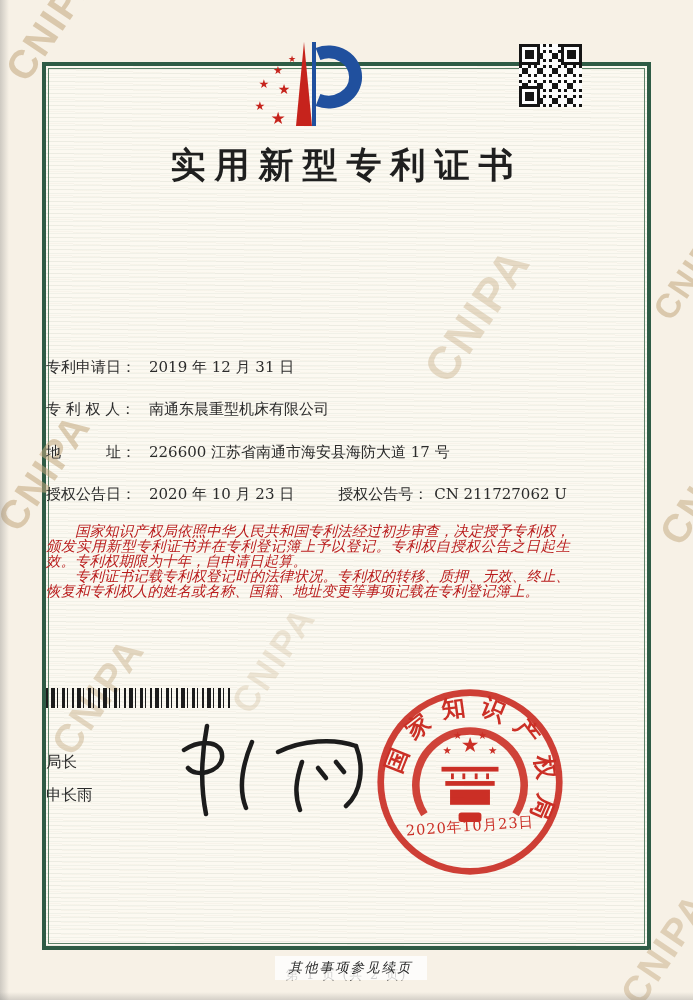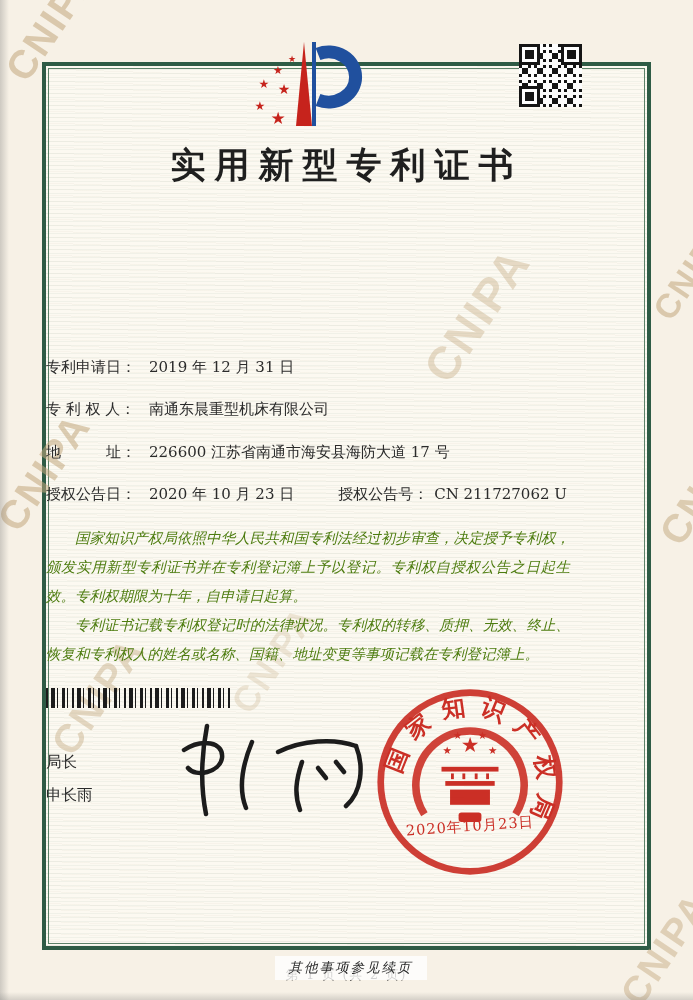--- a/index.html
+++ b/index.html
@@ -44,22 +44,22 @@
   .title{
     position:absolute;left:0;right:0;top:142px;text-align:center;
     font-size:35px;font-weight:bold;letter-spacing:9px;color:#1f1f1f;
   }
   .row{position:absolute;left:46px;right:30px;font-size:15px;white-space:nowrap;}
   .row .lbl{display:inline-block;min-width:97px;}
   .row .val{margin-left:6px;}
   .row .lbl2{margin-left:44px;}
   .paras{
     position:absolute;left:46px;top:524px;width:524px;
-    font-size:14.5px;line-height:29px;text-align:justify;font-style:italic;
-    color:#4d7c0f;
+    font-size:14.5px;line-height:15px;text-align:justify;font-style:italic;
+    color:#b91c1c;
   }
   .paras p{margin:0;text-indent:2em;}
   .barcode{
     position:absolute;left:46px;top:688px;width:186px;height:20px;
     background:repeating-linear-gradient(90deg,
       #1c1c1c 0 2px,rgba(0,0,0,0) 2px 5px,
       #1c1c1c 5px 9px,rgba(0,0,0,0) 9px 11px,
       #1c1c1c 11px 12px,rgba(0,0,0,0) 12px 16px,
       #1c1c1c 16px 19px,rgba(0,0,0,0) 19px 21px,
       #1c1c1c 21px 22px,rgba(0,0,0,0) 22px 26px);

